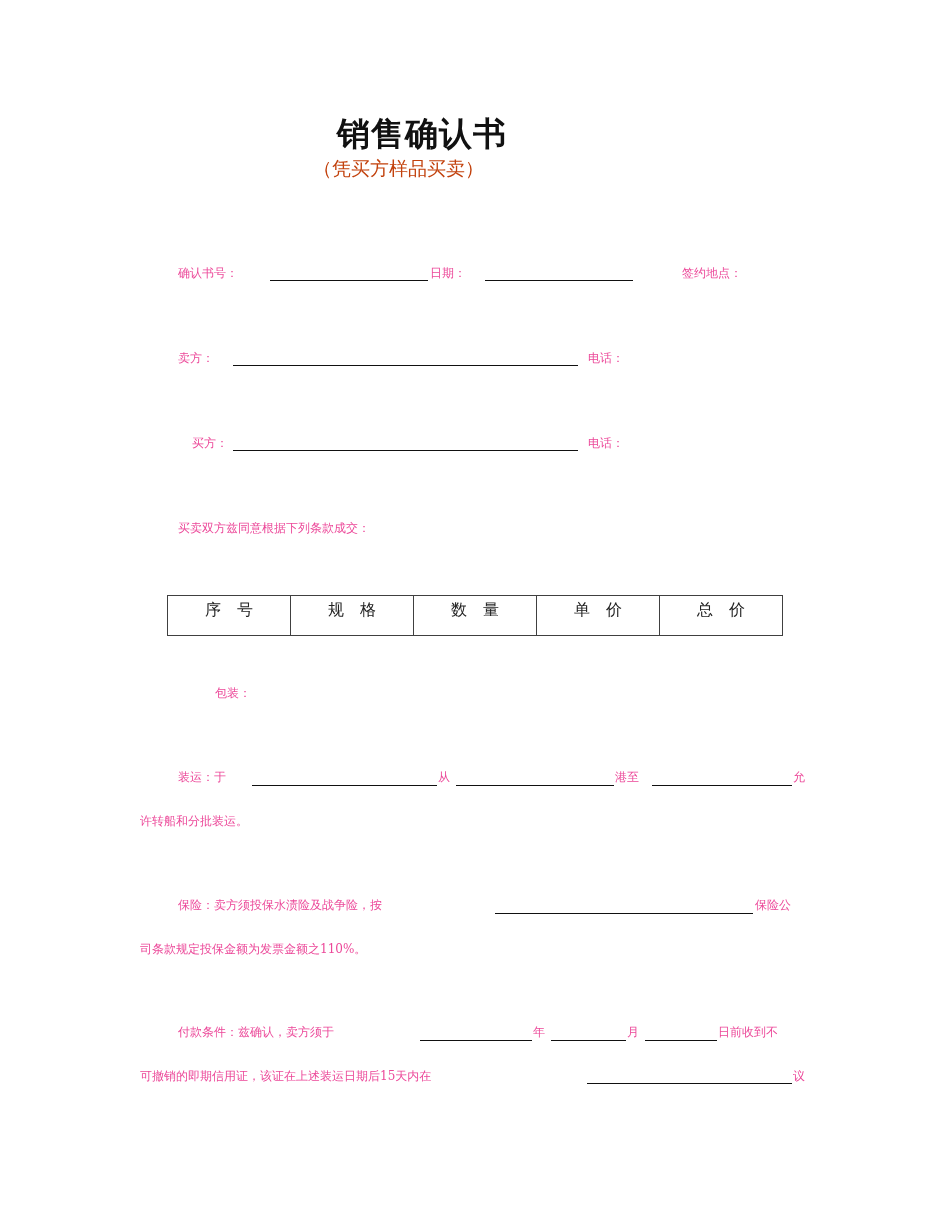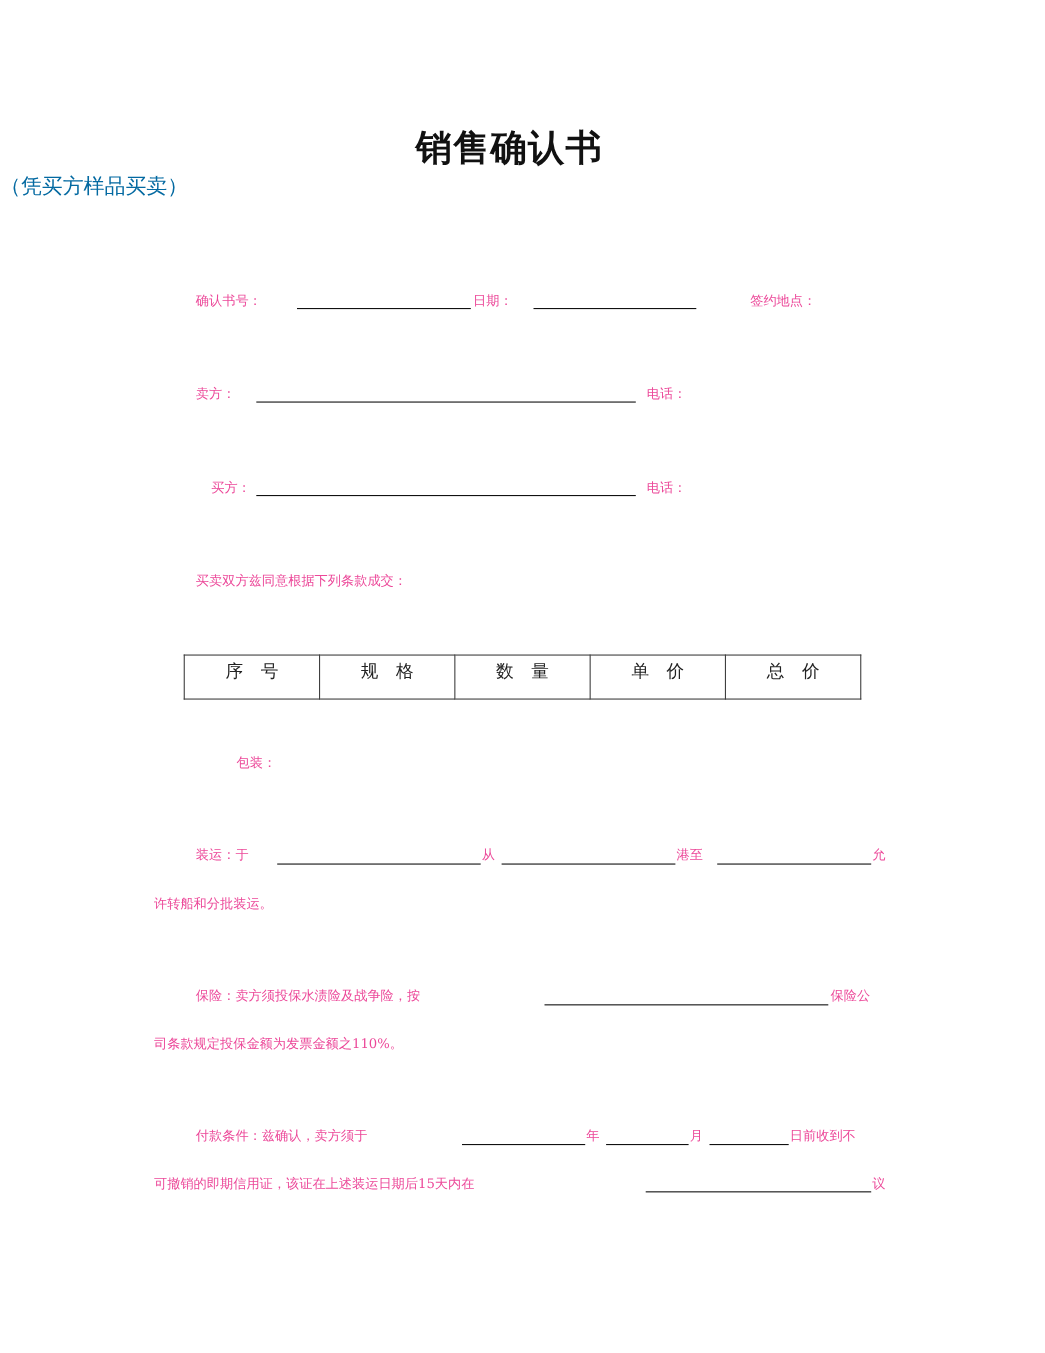--- a/index.html
+++ b/index.html
@@ -1,21 +1,21 @@
 <!DOCTYPE html>
 <html><head>
   <meta charset="utf-8">
   <style>
     html, body { margin:0; padding:0; background:#ffffff; }
     body { width:950px; height:1230px; position:relative; overflow:hidden;
            font-family:"DejaVu Serif","Liberation Serif",serif; color:#111; }
     .abs { position:absolute; white-space:nowrap; }
     .title { left:0; width:844px; top:112px; text-align:center; font-size:33px;
-             font-family:"DejaVu Sans","Liberation Sans",sans-serif; font-weight:bold; letter-spacing:1px;padding-left:41px; }
-    .subtitle { left:0; width:797px; top:156px; font-size:19px; color:#0369a1; }
+             font-family:"DejaVu Sans","Liberation Sans",sans-serif; font-weight:bold; letter-spacing:1px; }
+    .subtitle { left:0; width:797px; top:156px; text-align:center; font-size:19px; color:#c2410c; }
     .txt { font-size:12px; line-height:20px; color:#ec4899; }
     .blank { position:absolute; height:0; border-bottom:1.3px solid #111; }
     table.items { position:absolute; left:167px; top:595px; width:616px; border-collapse:collapse; }
     table.items td { border:1px solid #404040; height:40px; width:123px; vertical-align:top;
                      text-align:center; font-size:16px; padding-top:4px; box-sizing:border-box; color:#222; letter-spacing:0; }
   </style>
 </head>
 <body>
 
 <div class="abs title">销售确认书</div>

